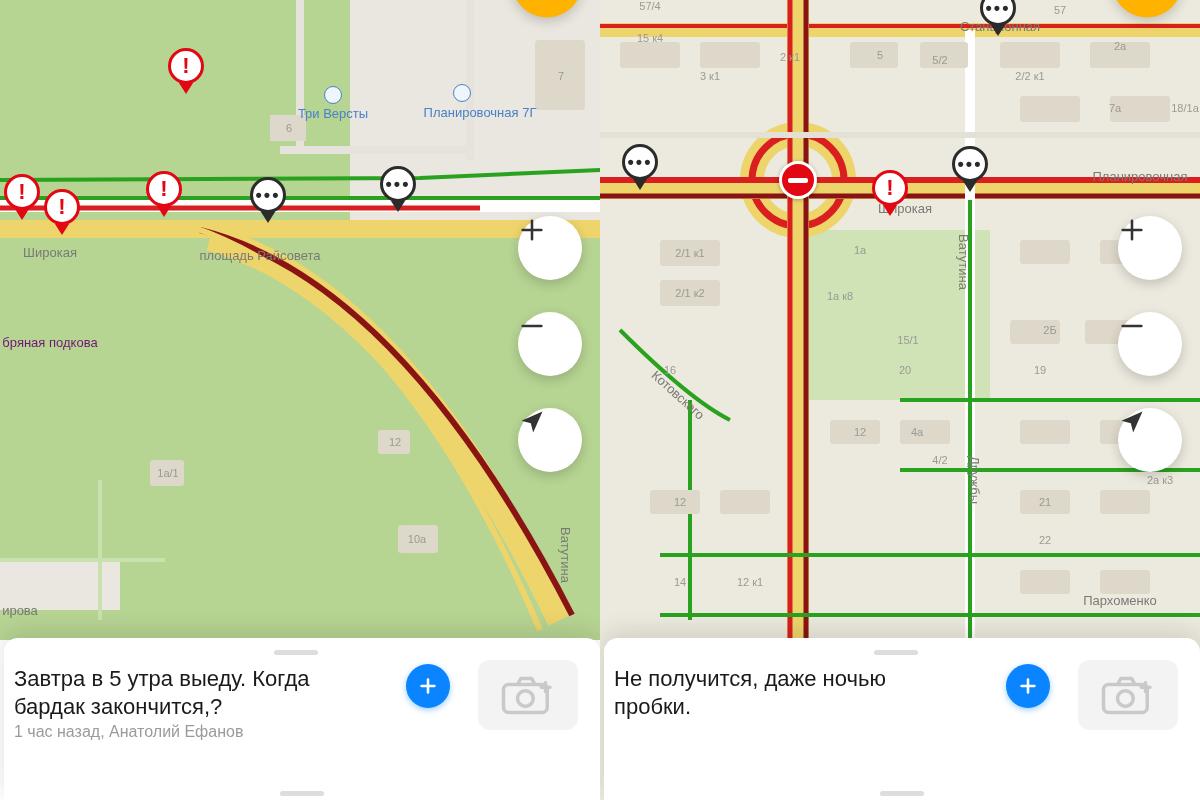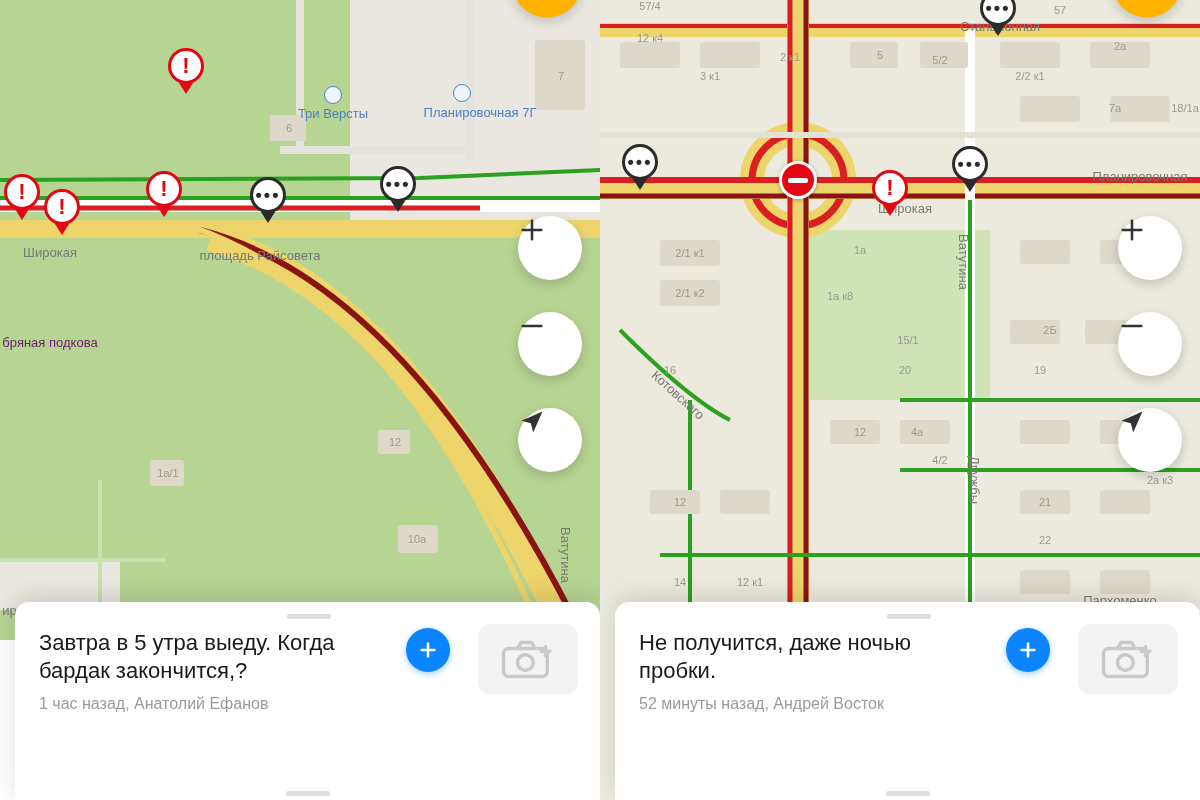--- a/index.html
+++ b/index.html
@@ -25,24 +25,24 @@
   .map-label.v { writing-mode: vertical-rl; }
   .bnum { position:absolute; font-size:11px; color:#9a9a94; transform:translate(-50%,-50%); }
   .poi-icon { position:absolute; width:18px; height:18px; border:1.5px solid #4a81c8; border-radius:50%; background:#eef5fb; transform:translate(-50%,-50%); }
 
   
   .ctrl { position: absolute; right: 18px; width: 64px; height: 64px; border-radius: 50%; background: #fff; box-shadow: 0 4px 12px rgba(0,0,0,.18); display: flex; align-items: center; justify-content: center; }
   .ctrl svg { width: 28px; height: 28px; }
   .traffic-badge { position:absolute; right:18px; top:0; width:70px; height:35px; border-radius:0 0 35px 35px; background:#ffb300; box-shadow:0 4px 12px rgba(0,0,0,.18); transform:translateY(-50%); }
 
   
-  .card { position: absolute; left: 15px; right: 0; bottom: 0; height: 198px; background: #fff; border-top-left-radius: 14px; border-top-right-radius: 14px; box-shadow: 0 -6px 24px rgba(0,0,0,.12); padding: 18px 22px 0 24px; }
+  .card { position: absolute; left: 4px; right: 0; bottom: 0; height: 162px; background: #fff; border-top-left-radius: 14px; border-top-right-radius: 14px; box-shadow: 0 -6px 24px rgba(0,0,0,.12); padding: 18px 22px 0 10px; }
   .handle { width: 44px; height: 5px; background: #ddd; border-radius: 3px; margin: -6px auto 10px auto; }
   .comment-text { font-size: 22px; font-weight: 500; color: #1a1a1a; line-height: 1.28; max-width: 340px; }
-  .comment-meta { font-size: 16px; color: #9b9b9b; margin-top: 10px; }
+  .comment-meta { font-size: 16px; color: #9b9b9b; margin-top: 2px; }
   .add-btn { position: absolute; top: 26px; right: 150px; width: 44px; height: 44px; border-radius: 50%; background: #0a84ff; display:flex; align-items:center; justify-content:center; box-shadow: 0 2px 6px rgba(10,132,255,.4); }
   .add-btn svg { width:22px; height:22px; }
   .cam-btn { position:absolute; top:22px; right:22px; width:100px; height:70px; border-radius:12px; background:#f3f3f3; display:flex; align-items:center; justify-content:center; }
   .cam-btn svg { width:56px; height:46px; }
   .handle2 { position:absolute; left:50%; bottom:4px; transform:translateX(-50%); width:44px; height:5px; background:#ddd; border-radius:3px; }
 </style>
 </head>
 <body>
 
 <div class="container">
@@ -240,21 +240,21 @@
       <span class="bnum" style="left:260px;top:432px">12</span>
       <span class="bnum" style="left:317px;top:432px">4а</span>
       <span class="bnum" style="left:340px;top:460px">4/2</span>
       <span class="bnum" style="left:80px;top:502px">12</span>
       <span class="bnum" style="left:445px;top:502px">21</span>
       <span class="bnum" style="left:445px;top:540px">22</span>
       <span class="bnum" style="left:80px;top:582px">14</span>
       <span class="bnum" style="left:150px;top:582px">12 к1</span>
       <span class="bnum" style="left:560px;top:480px">2а к3</span>
       <span class="bnum" style="left:560px;top:256px">1 к4</span>
-      <span class="bnum" style="left:50px;top:38px">12 к4</span>
+      <span class="bnum" style="left:50px;top:38px">15 к4</span>
       <span class="bnum" style="left:50px;top:6px">57/4</span>
 
       <div class="pin pin-chat" style="left:40px;top:180px">
           <div class="pin-bubble">•••</div>
         </div>
       <div class="pin pin-chat" style="left:370px;top:182px">
           <div class="pin-bubble">•••</div>
         </div>
       <div class="pin pin-chat" style="left:398px;top:26px">
           <div class="pin-bubble">•••</div>
@@ -278,21 +278,20 @@
       <div class="ctrl" style="top:408px">
           <svg viewBox="0 0 24 24">
             <path d="M3 11 L21 3 L13 21 L11 13 Z" fill="#333"></path>
           </svg>
         </div>
     </div>
 
     <div class="card">
       <div class="handle"></div>
       <div class="comment-text">Не получится, даже ночью пробки.</div>
-      <div class="comment-meta">52 минуты назад, Андрей Восток</div>
       <div class="add-btn">
           <svg viewBox="0 0 24 24">
             <path d="M12 5v14M5 12h14" stroke="#fff" stroke-width="2.8" stroke-linecap="round"></path>
           </svg>
         </div>
       <div class="cam-btn">
         <svg viewBox="0 0 64 48">
             <rect x="4" y="12" width="50" height="32" rx="6" fill="none" stroke="#c9c9c9" stroke-width="4"></rect>
             <path d="M20 12l4-7h12l4 7" fill="none" stroke="#c9c9c9" stroke-width="4" stroke-linejoin="round"></path>
             <circle cx="29" cy="28" r="9" fill="none" stroke="#c9c9c9" stroke-width="4"></circle>

